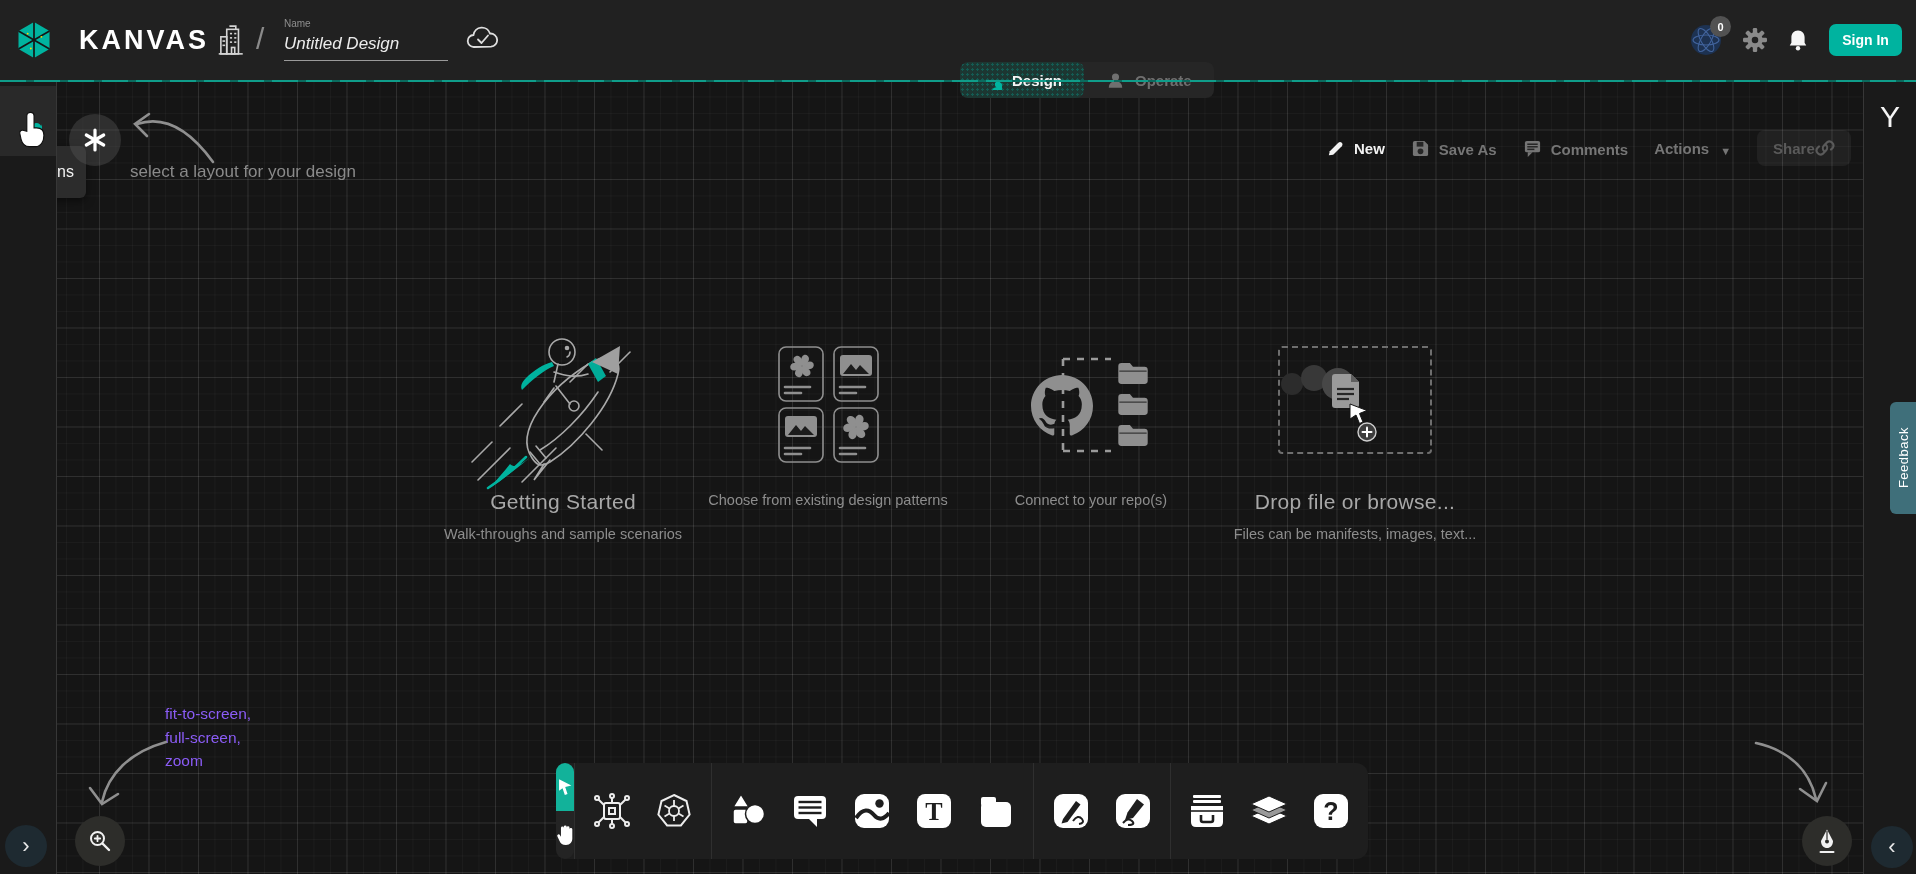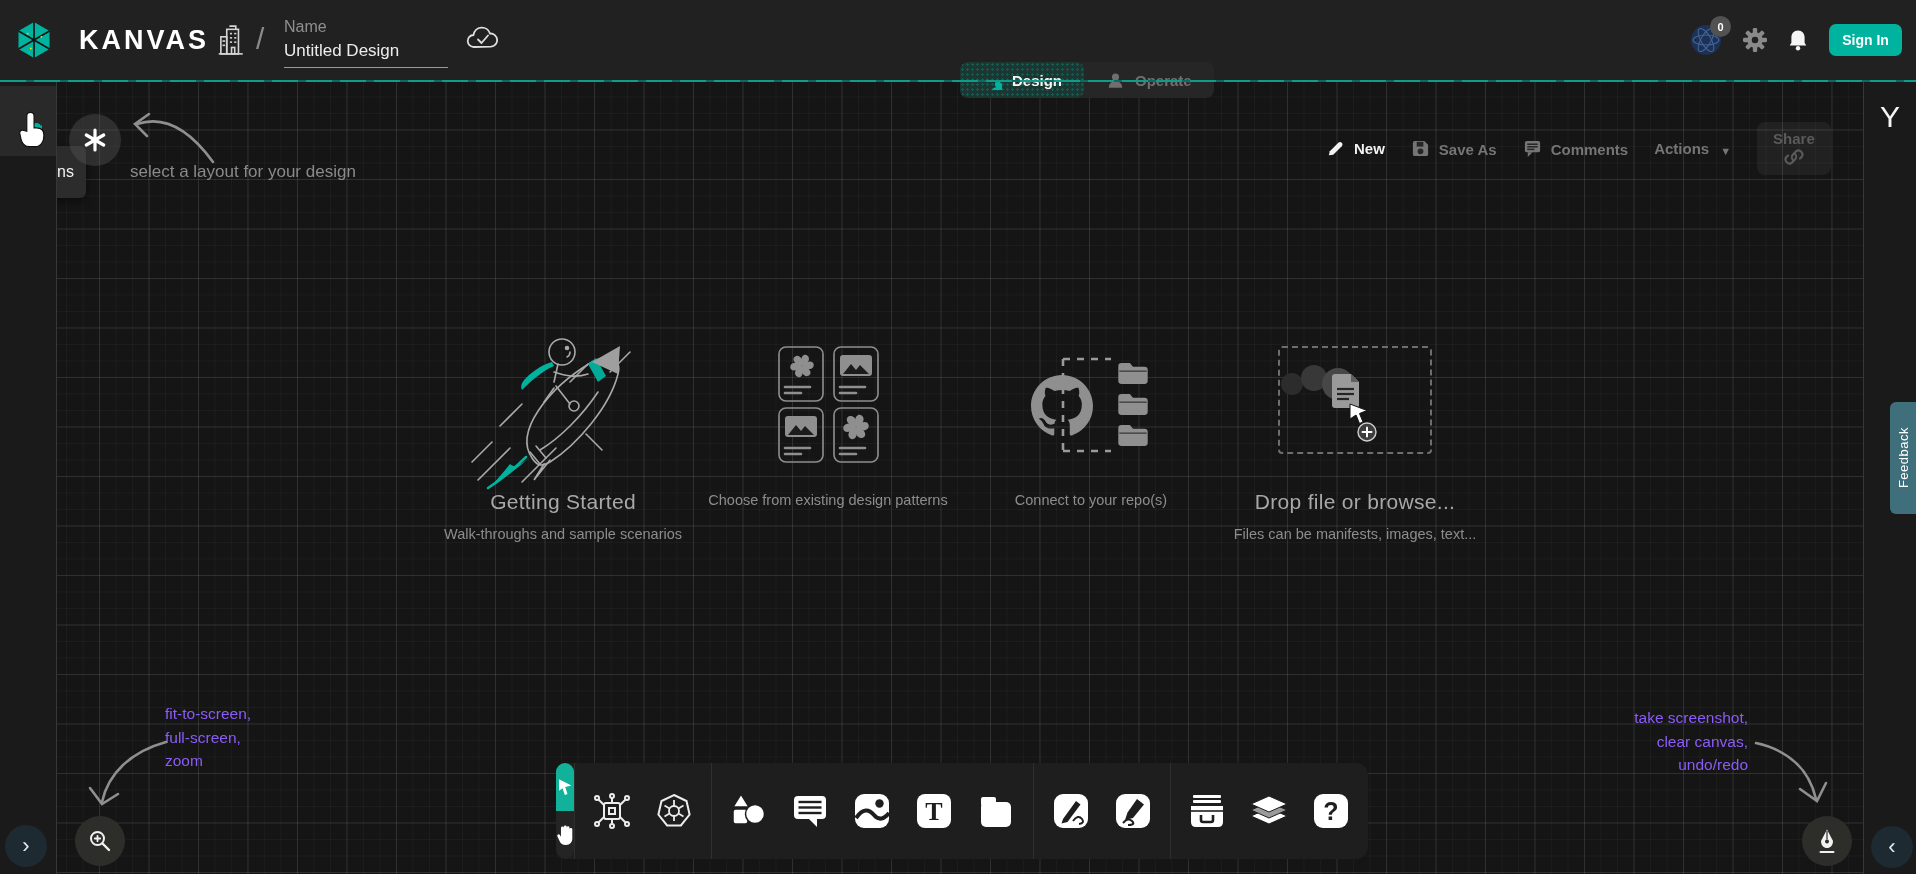--- a/index.html
+++ b/index.html
@@ -6,22 +6,22 @@
   html,body { width:1916px; height:874px; background:#0e0e0e; font-family:"Liberation Sans",sans-serif; }
   .app { position:relative; width:1916px; height:874px; overflow:hidden; background:#151515; }
 
   
   .hdr { position:absolute; left:0; top:0; width:1916px; height:80px; background:#212121; z-index:30; }
   .brand-wrap { position:absolute; left:15px; top:20px; display:flex; align-items:center; gap:26px; }
   .brand-txt { color:#fff; font-size:27px; font-weight:700; letter-spacing:3px; }
   .bld { position:absolute; left:218px; top:24px; }
   .slash { position:absolute; left:256px; top:22px; color:#8a8a8a; font-size:30px; font-weight:300; }
   .name-field { position:absolute; left:284px; top:18px; width:164px; }
-  .name-field .lbl { font-size:16px; color:#8f8f8f; display:block; margin-bottom:3px; }
-  .name-field input { width:164px; background:transparent; border:none; outline:none; border-bottom:1px solid #9a9a9a; color:#ececec; font-size:17px; font-family:"Liberation Sans",sans-serif; padding:2px 0 6px 0; }
+  .name-field .lbl { font-size:10px; color:#8f8f8f; display:block; margin-bottom:3px; }
+  .name-field input { width:164px; background:transparent; border:none; outline:none; border-bottom:1px solid #9a9a9a; color:#ececec; font-size:17px; font-family:"Liberation Sans",sans-serif; padding:2px 0 6px 0;font-style:italic; }
   .cloud { position:absolute; left:466px; top:26px; }
 
   .tabbar { position:absolute; left:960px; top:62px; height:36px; display:flex; background:#262626; border-radius:8px; z-index:40; overflow:hidden; }
   .tab { display:flex; align-items:center; gap:10px; padding:0 22px; font-size:15px; font-weight:700; cursor:pointer; }
   .tab.active { color:#f5f5f5; background-color:#1c3732; background-image:radial-gradient(rgba(0,179,159,.30) 1px, transparent 1.3px); background-size:5px 5px; border-radius:8px; }
   .tab.idle { color:#6f6f6f; }
 
   .hdr-right { position:absolute; right:14px; top:0; height:80px; display:flex; align-items:center; gap:20px; }
   .avatar-wrap { position:relative; width:34px; height:34px; }
   .badge { position:absolute; right:-8px; top:-7px; width:21px; height:21px; border-radius:50%; background:#525252; color:#fff; font-size:11px; font-weight:700; display:flex; align-items:center; justify-content:center; }
@@ -45,21 +45,21 @@
   .hand-cursor { position:absolute; left:19px; top:110px; z-index:8; }
   .snowflake-btn { position:absolute; left:69px; top:114px; width:52px; height:52px; border-radius:50%; background:rgba(90,90,90,.38); display:flex; align-items:center; justify-content:center; z-index:6; cursor:pointer; }
   .layout-hint { position:absolute; left:130px; top:162px; font-size:17px; color:#8a8a8a; z-index:6; }
 
   
   .cvs-toolbar { position:absolute; left:1326px; top:130px; height:36px; display:flex; align-items:center; gap:26px; z-index:6; }
   .tb-item { display:flex; align-items:center; gap:9px; font-size:15px; cursor:pointer; }
   .tb-item.new { color:#f2f2f2; font-weight:700; }
   .tb-item.dim { color:#757575; font-weight:700;align-items:flex-end; }
   .caret { font-size:11px; color:#757575; margin-left:2px; }
-  .share-btn { display:flex; align-items:center; background:rgba(255,255,255,0.055); border-radius:8px; padding:8px 16px; color:#5a5a5a; font-size:15px; font-weight:700; cursor:pointer;flex-direction:column; }
+  .share-btn { display:flex; align-items:center; background:rgba(255,255,255,0.055); border-radius:8px; padding:8px 16px; color:#5a5a5a; font-size:15px; font-weight:700; cursor:pointer; }
   .collab-y { position:absolute; left:1880px; top:100px; color:#f5f5f5; font-size:30px; font-weight:400; z-index:7; }
 
   
   .opt { position:absolute; top:330px; width:280px; text-align:center; cursor:pointer; z-index:6; }
   .opt .art { height:150px; display:flex; align-items:flex-start; justify-content:center; }
   .opt h3 { margin-top:10px; font-size:21px; font-weight:500; color:#a8a8a8; letter-spacing:.3px; }
   .opt p { margin-top:12px; font-size:14.5px; color:#8d8d8d; }
   .drop-box { position:relative; width:154px; height:108px; border:2px dashed #6e6e6e; border-radius:4px; margin-top:16px; }
 
   
@@ -412,25 +412,20 @@
     <div>full-screen,</div>
     <div>zoom</div>
   </div>
   <svg class="arrow-svg" style="left:88px;top:732px" width="85" height="78" viewBox="0 0 85 78">
     <g fill="none" stroke="#8f8f8f" stroke-width="2.6" stroke-linecap="round">
       <path d="M78,10 C42,20 20,42 14,70"></path>
       <path d="M2,56 L14,72 L30,62"></path>
     </g>
   </svg>
 
-  <div class="hint br">
-    <div>take screenshot,</div>
-    <div>clear canvas,</div>
-    <div>undo/redo</div>
-  </div>
   <svg class="arrow-svg" style="left:1748px;top:733px" width="80" height="76" viewBox="0 0 80 76">
     <g fill="none" stroke="#8f8f8f" stroke-width="2.6" stroke-linecap="round">
       <path d="M8,10 C44,18 62,40 68,66"></path>
       <path d="M52,56 L69,68 L78,50"></path>
     </g>
   </svg>
 
   <div class="rnd zoom-btn">
     <svg width="24" height="24" viewBox="0 0 24 24">
       <circle cx="9.5" cy="9.5" r="6.5" fill="none" stroke="#f2f2f2" stroke-width="2"></circle>

